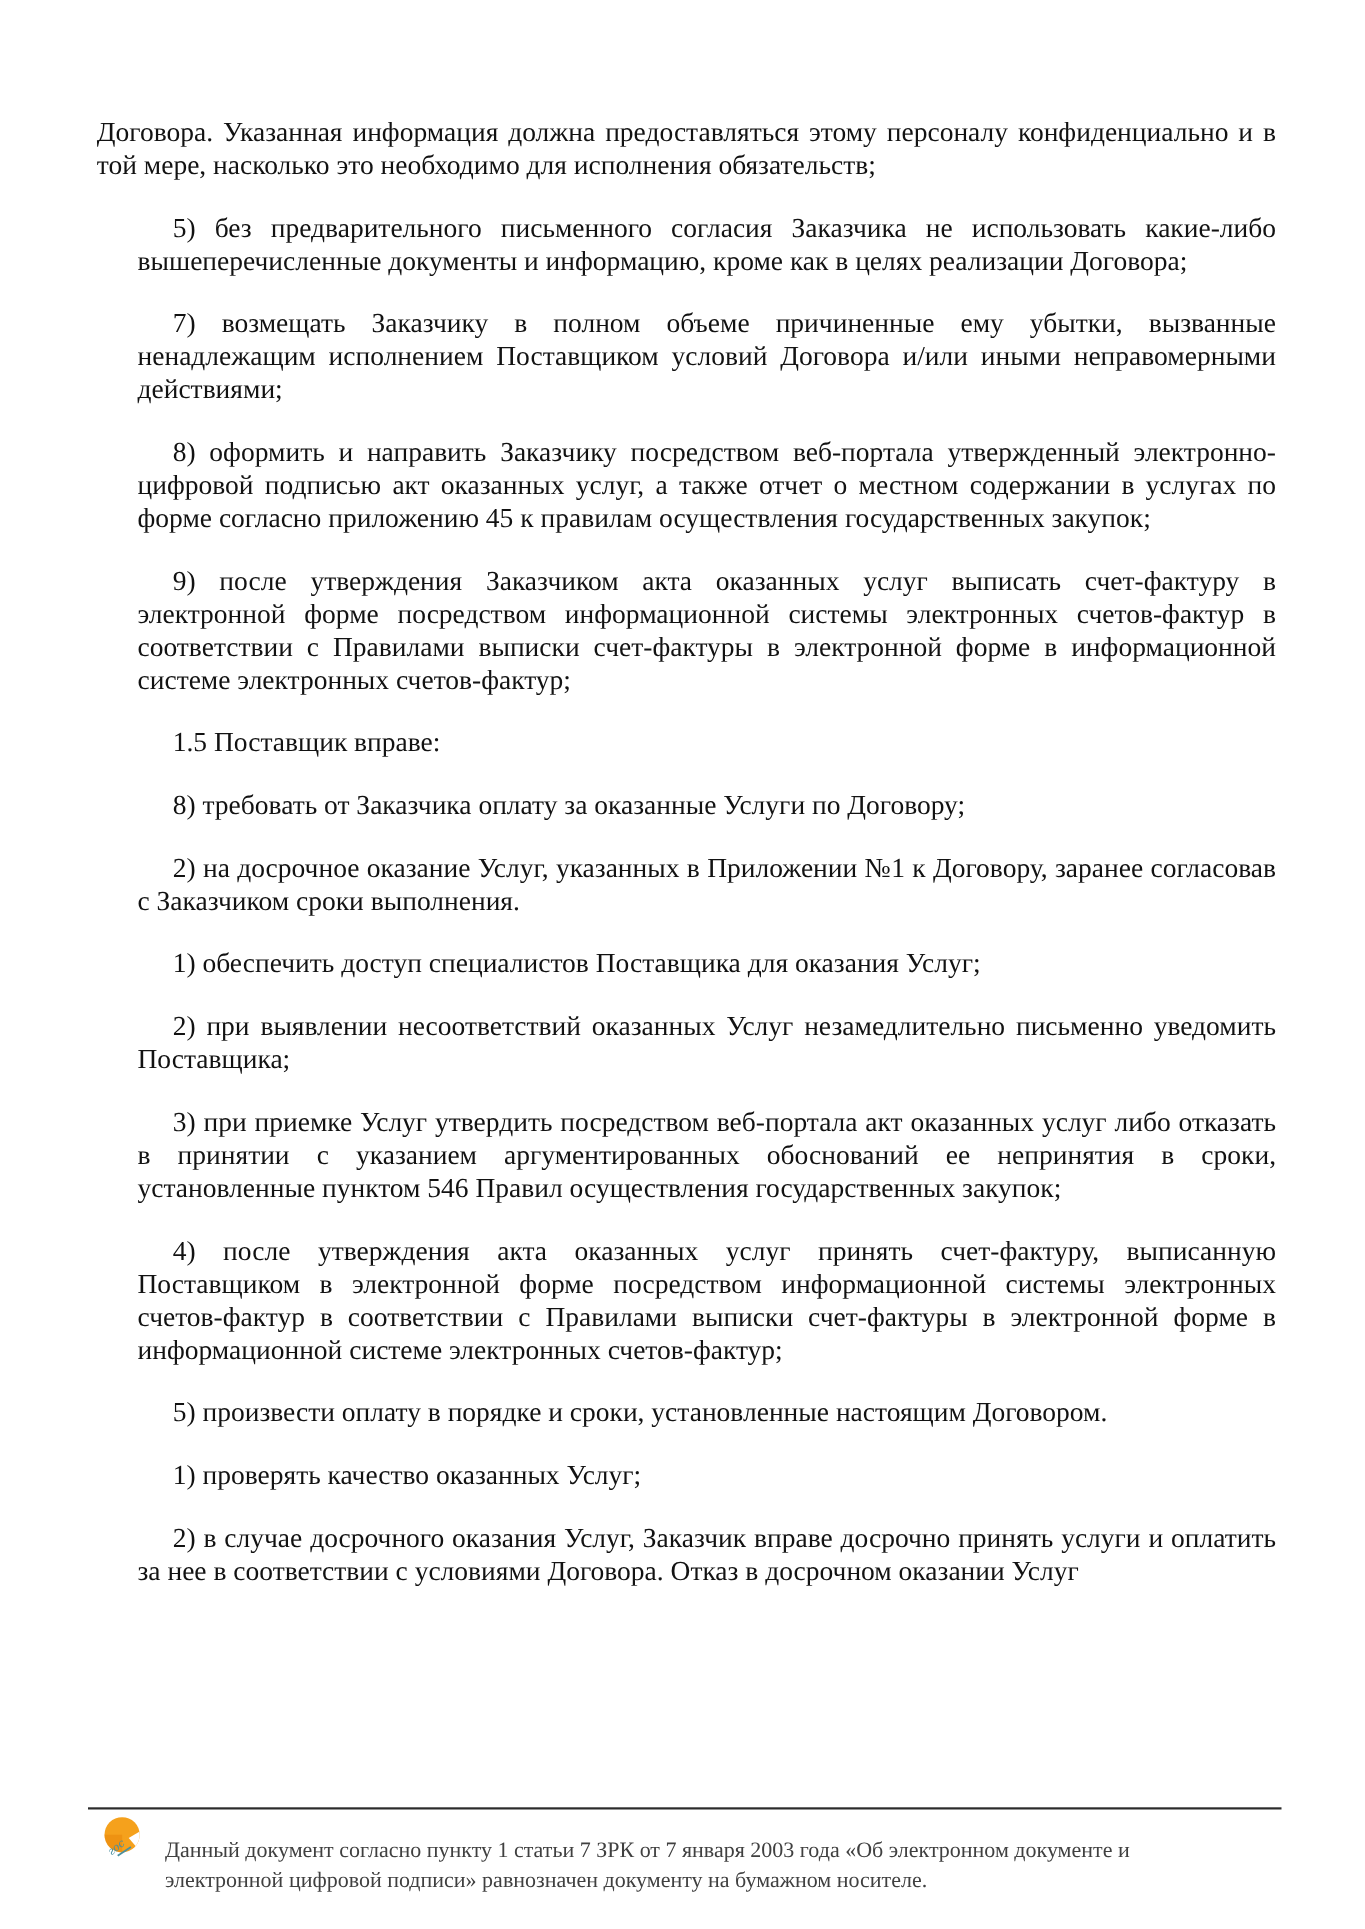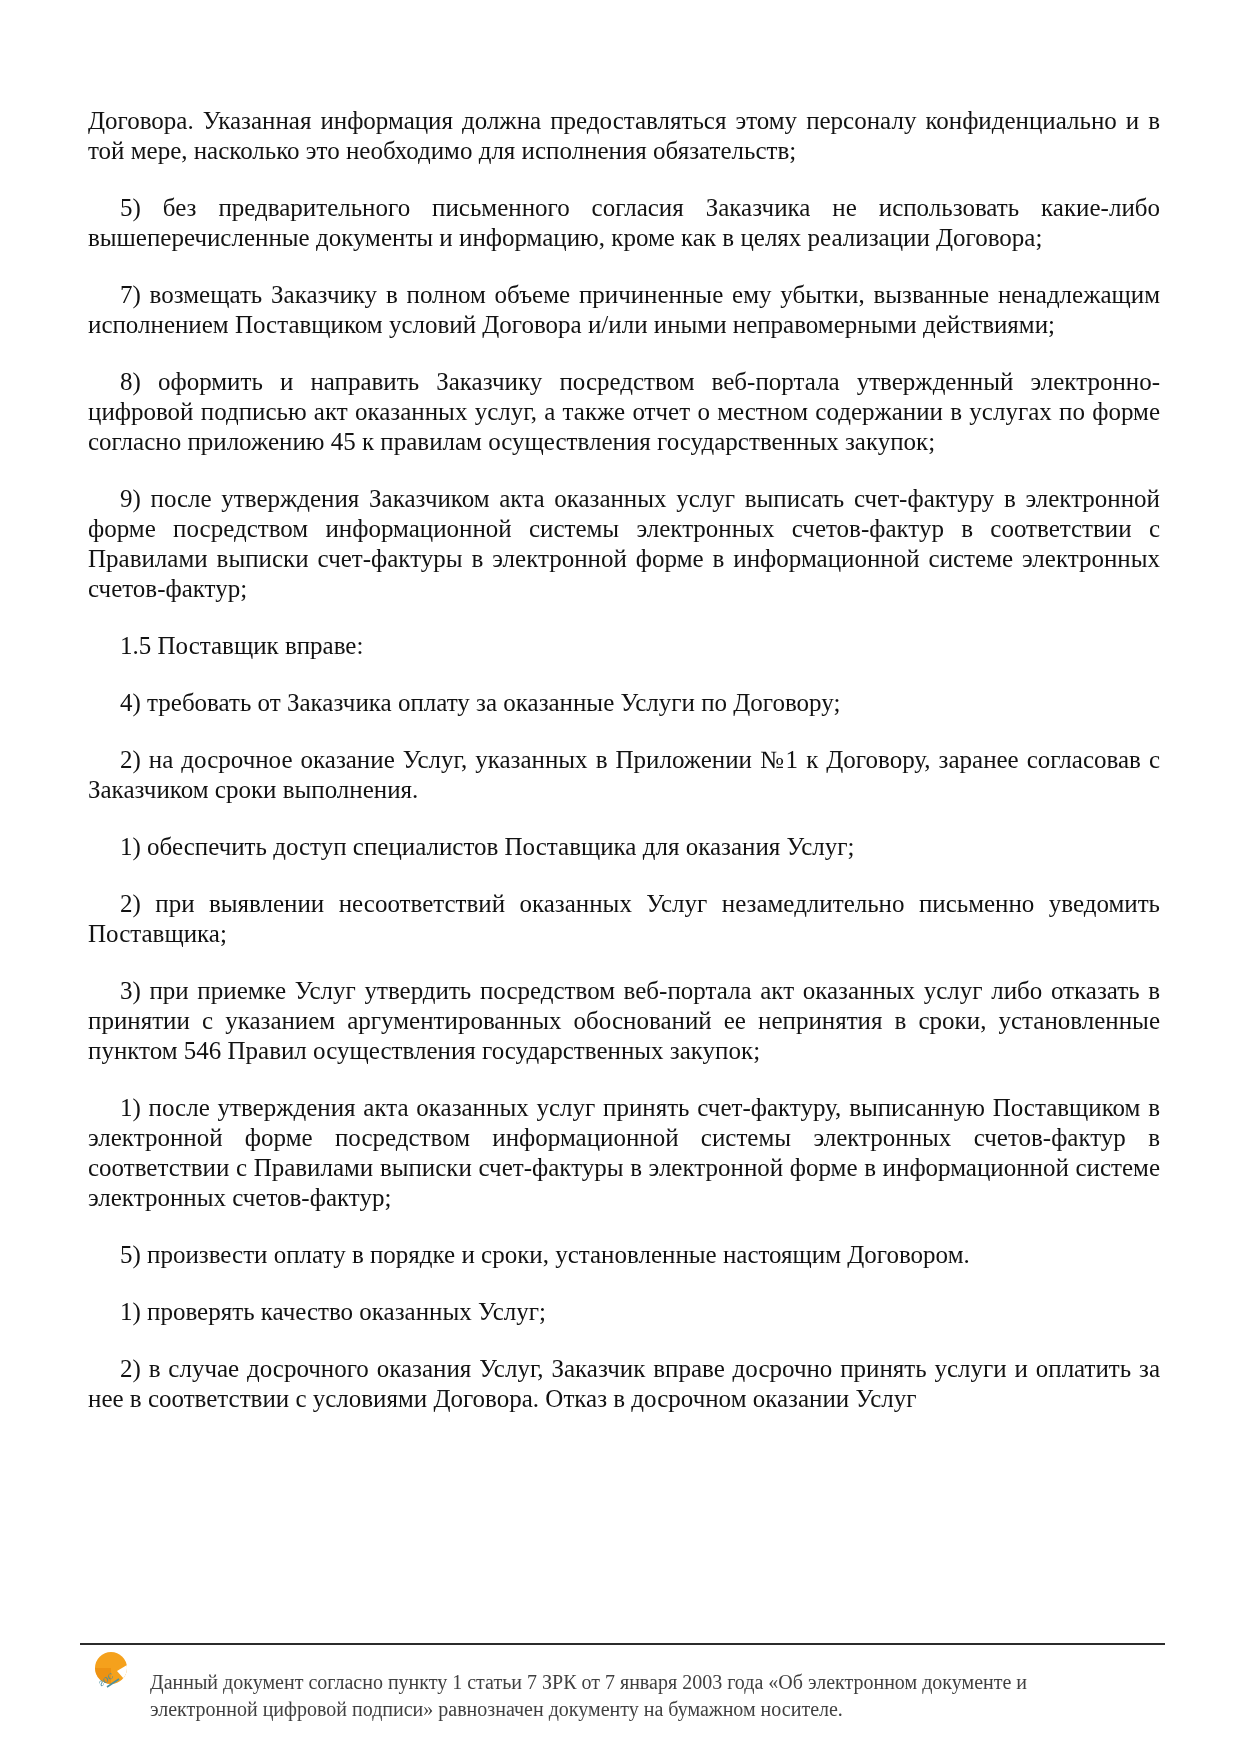--- a/index.html
+++ b/index.html
@@ -26,20 +26,21 @@
     text-align: justify;
   }
   .doc-body p {
     margin: 27px 0 0 0;
   }
   .doc-body p:first-child {
     margin-top: 16px;
   }
   .doc-body p.indent {
     text-indent: 32px;
+    margin-left: 37px;
   }
   .footer-rule {
     position: absolute;
     left: 80px;
     top: 1643px;
     width: 1085px;
     border-top: 2px solid #2b2b2b;
     height: 0;
   }
   .footer-logo {
@@ -66,26 +67,26 @@
 <div class="page">
 
   <main class="doc-body">
 
   <p>Договора. Указанная информация должна предоставляться этому персоналу конфиденциально и в той мере, насколько это необходимо для исполнения обязательств;</p>
       <p class="indent">5) без предварительного письменного согласия Заказчика не использовать какие-либо вышеперечисленные документы и информацию, кроме как в целях реализации Договора;</p>
       <p class="indent">7) возмещать Заказчику в полном объеме причиненные ему убытки, вызванные ненадлежащим исполнением Поставщиком условий Договора и/или иными неправомерными действиями;</p>
       <p class="indent">8) оформить и направить Заказчику посредством веб-портала утвержденный электронно-цифровой подписью акт оказанных услуг, а также отчет о местном содержании в услугах по форме согласно приложению 45 к правилам осуществления государственных закупок;</p>
       <p class="indent">9) после утверждения Заказчиком акта оказанных услуг выписать счет-фактуру в электронной форме посредством информационной системы электронных счетов-фактур в соответствии с Правилами выписки счет-фактуры в электронной форме в информационной системе электронных счетов-фактур;</p>
       <p class="indent">1.5 Поставщик вправе:</p>
-      <p class="indent">4) требовать от Заказчика оплату за оказанные Услуги по Договору;</p>
+      <p class="indent">8) требовать от Заказчика оплату за оказанные Услуги по Договору;</p>
       <p class="indent">2) на досрочное оказание Услуг, указанных в Приложении №1 к Договору, заранее согласовав с Заказчиком сроки выполнения.</p>
       <p class="indent">1) обеспечить доступ специалистов Поставщика для оказания Услуг;</p>
       <p class="indent">2) при выявлении несоответствий оказанных Услуг незамедлительно письменно уведомить Поставщика;</p>
       <p class="indent">3) при приемке Услуг утвердить посредством веб-портала акт оказанных услуг либо отказать в принятии с указанием аргументированных обоснований ее непринятия в сроки, установленные пунктом 546 Правил осуществления государственных закупок;</p>
-      <p class="indent">1) после утверждения акта оказанных услуг принять счет-фактуру, выписанную Поставщиком в электронной форме посредством информационной системы электронных счетов-фактур в соответствии с Правилами выписки счет-фактуры в электронной форме в информационной системе электронных счетов-фактур;</p>
+      <p class="indent">4) после утверждения акта оказанных услуг принять счет-фактуру, выписанную Поставщиком в электронной форме посредством информационной системы электронных счетов-фактур в соответствии с Правилами выписки счет-фактуры в электронной форме в информационной системе электронных счетов-фактур;</p>
       <p class="indent">5) произвести оплату в порядке и сроки, установленные настоящим Договором.</p>
       <p class="indent">1) проверять качество оказанных Услуг;</p>
       <p class="indent">2) в случае досрочного оказания Услуг, Заказчик вправе досрочно принять услуги и оплатить за нее в соответствии с условиями Договора. Отказ в досрочном оказании Услуг</p>
     </main>
 
   <div class="footer-rule"></div>
 
   <div class="footer-logo">
     <svg width="40" height="40" viewBox="0 0 40 40" xmlns="http://www.w3.org/2000/svg">
       <defs>

